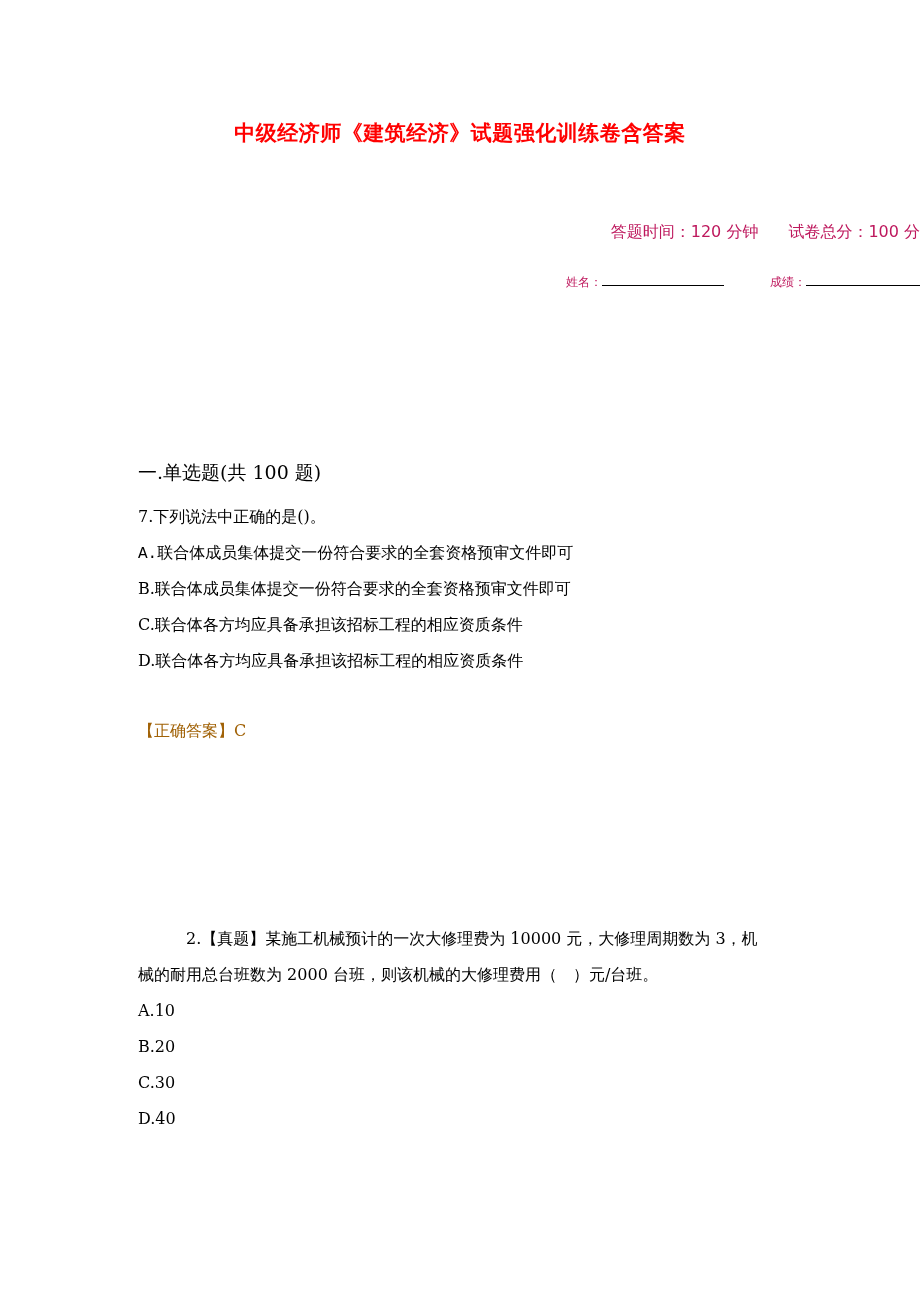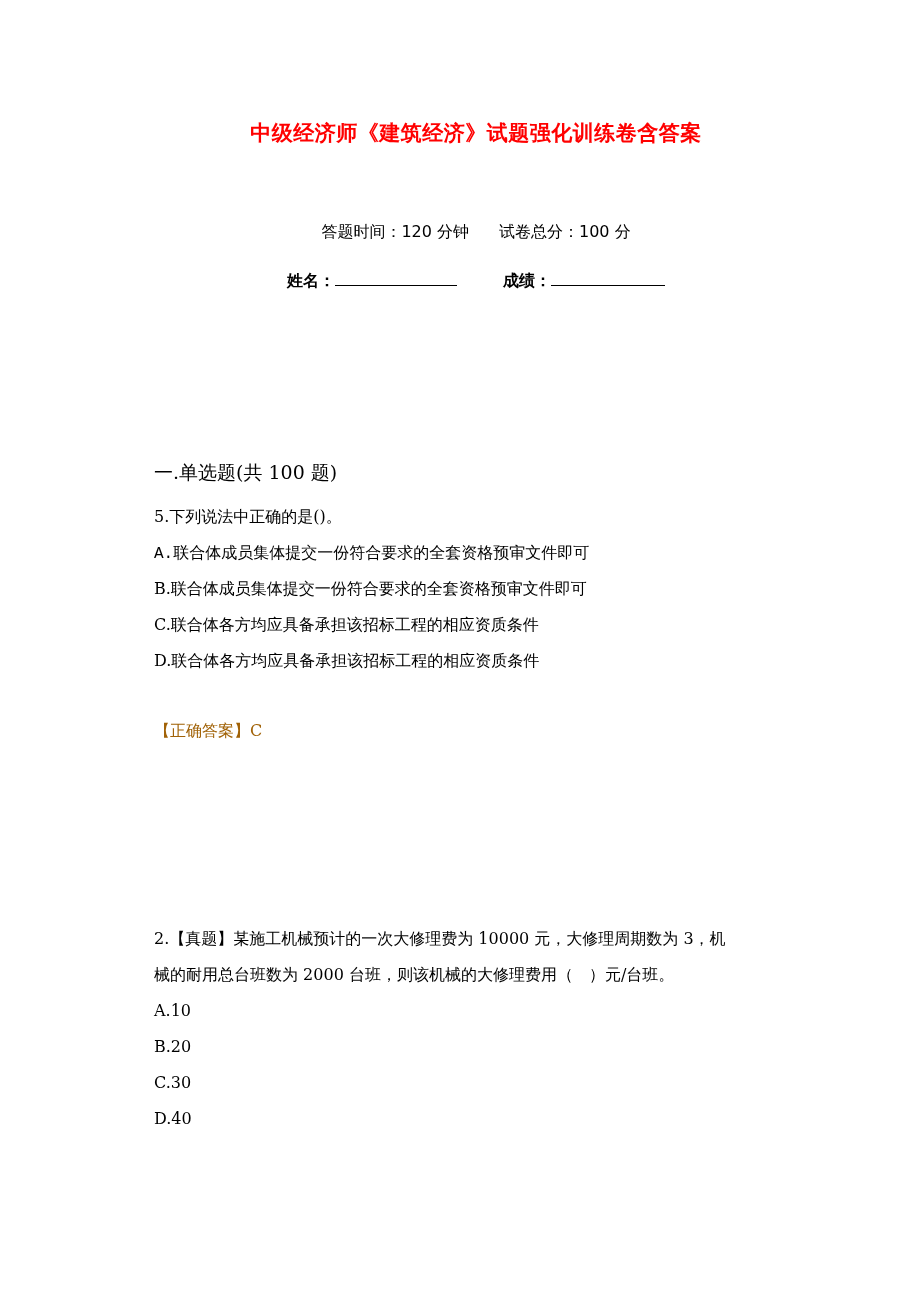--- a/index.html
+++ b/index.html
@@ -10,51 +10,50 @@
     body {
       width: 920px;
       height: 1302px;
       position: relative;
       overflow: hidden;
       color: #000000;
       font-family: "Liberation Serif", "DejaVu Serif", serif;
     }
     .page {
       position: absolute;
-      left: 16px; top: 0;
+      left: 0; top: 0;
       width: 748px;
       height: 1302px;
     }
     .title {
       position: absolute;
       left: 0; width: 920px;
       top: 119px;
       text-align: center;
       font-family: "DejaVu Sans", "Liberation Sans", sans-serif;
       font-size: 21px;
       font-weight: bold;
       color: #ff0000;
       letter-spacing: 0.5px;
     }
     .meta-line {
       position: absolute;
       left: 0; width: 920px;
-      text-align: center;
+      text-align: right;
       font-family: "DejaVu Sans", "Liberation Sans", sans-serif;
-      color: #000000;
+      color: #be185d;
     }
     .meta-time {
       top: 222px;
       font-size: 16px;
     }
     .meta-time .gap { display: inline-block; width: 30px; }
     .meta-name {
       top: 271px;
-      font-size: 16px;
-      font-weight: bold;
+      font-size: 12px;
     }
     .meta-name .gap { display: inline-block; width: 46px; }
     .blank {
       display: inline-block;
       border-bottom: 1px solid #000;
       vertical-align: baseline;
       height: 14px;
     }
     .blank.name { width: 122px; }
     .blank.score { width: 114px; }
@@ -93,28 +92,28 @@
   <div class="meta-line meta-time">
     <span>答题时间：120 分钟</span><span class="gap"></span><span>试卷总分：100 分</span>
   </div>
 
   <div class="meta-line meta-name">
     <span>姓名：</span><span class="blank name"></span><span class="gap"></span><span>成绩：</span><span class="blank score"></span>
   </div>
 
   <div class="section-heading">一.单选题(共 100 题)</div>
 
-  <div class="q-line" style="top:507px;">5.下列说法中正确的是()。</div>
+  <div class="q-line" style="top:507px;">7.下列说法中正确的是()。</div>
   <div class="q-line" style="top:543px;font-family:Liberation Mono, monospace;">A.联合体成员集体提交一份符合要求的全套资格预审文件即可</div>
   <div class="q-line" style="top:579px;">B.联合体成员集体提交一份符合要求的全套资格预审文件即可</div>
   <div class="q-line" style="top:615px;">C.联合体各方均应具备承担该招标工程的相应资质条件</div>
   <div class="q-line" style="top:651px;">D.联合体各方均应具备承担该招标工程的相应资质条件</div>
 
   <div class="answer">【正确答案】C</div>
 
-  <div class="q-line" style="top:929px;">2.【真题】某施工机械预计的一次大修理费为 10000 元，大修理周期数为 3，机</div>
+  <div class="q-line" style="top:929px;margin-left:48px;">2.【真题】某施工机械预计的一次大修理费为 10000 元，大修理周期数为 3，机</div>
   <div class="q-line" style="top:965px;">械的耐用总台班数为 2000 台班，则该机械的大修理费用（　）元/台班。</div>
   <div class="q-line" style="top:1001px;">A.10</div>
   <div class="q-line" style="top:1037px;">B.20</div>
   <div class="q-line" style="top:1073px;">C.30</div>
   <div class="q-line" style="top:1109px;">D.40</div>
 
 </div>
 
 </body></html>

